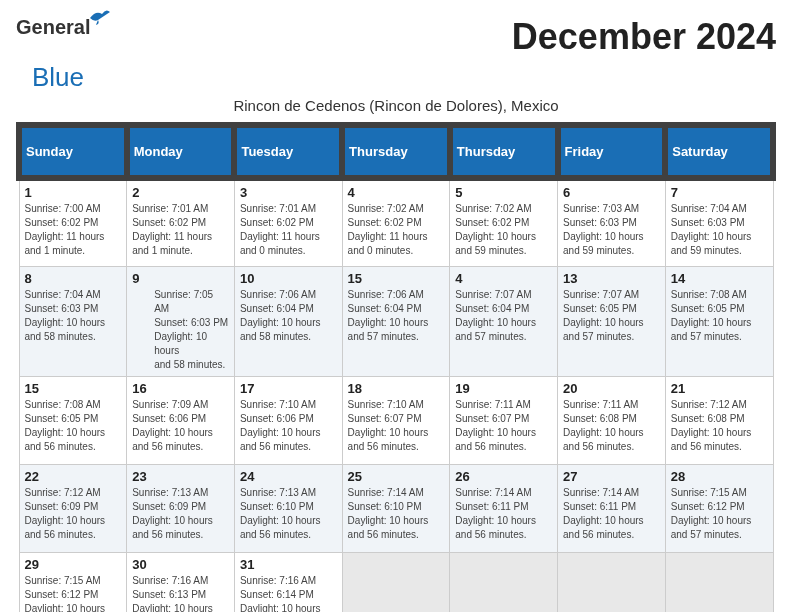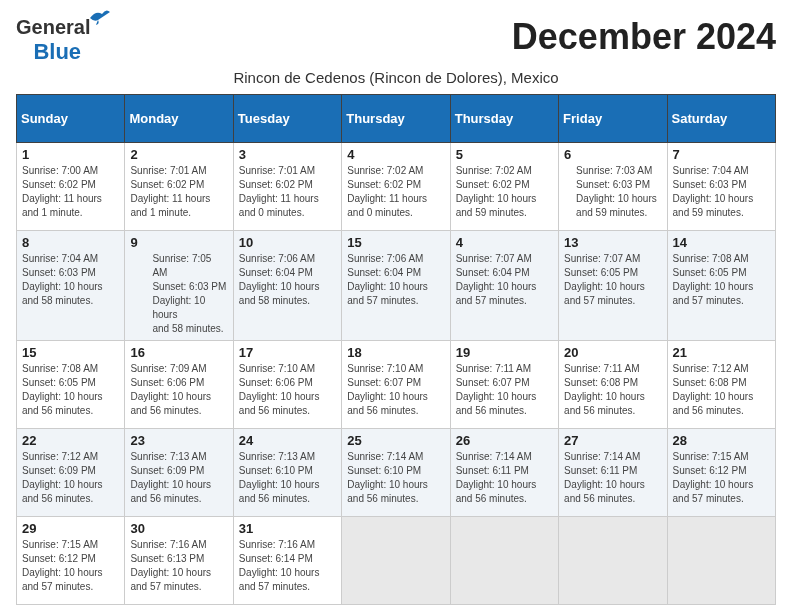--- a/index.html
+++ b/index.html
@@ -12,21 +12,22 @@
     }
     .header-area {
       display: flex;
       justify-content: space-between;
       align-items: flex-start;
       margin-bottom: 4px;
     }
     .logo {
       display: flex;
       flex-direction: column;
-      align-items: center;
+      align-items: flex-start;
+      gap: 23px;
     }
     .logo-row {
       display: flex;
       align-items: center;
     }
     .month-title {
       font-size: 36px;
       font-weight: bold;
       color: #222;
       text-align: left;
@@ -44,21 +45,21 @@
     }
     thead tr {
       background: #1a6eb5;
       color: #fff;
     }
     thead th {
       padding: 16px 4px;
       font-size: 13px;
       font-weight: bold;
       text-align: left;
-      border: 1px solid #404040;
+      border: 6px solid #404040;
     }
     tbody tr {
       vertical-align: top;
     }
     tbody tr:nth-child(odd) {
       background: #fff;
     }
     tbody tr:nth-child(even) {
       background: #f0f4f8;
     }
@@ -94,21 +95,21 @@
     <div class="logo-row">
       <div style="position:relative; display:inline-block;">
         <span style="font-size:20px;font-weight:bold;color:#333;">General</span>
         <svg style="position:absolute;top:-8px;right:-22px;" width="24" height="18" viewBox="0 0 24 18">
           <path d="M2,10 Q8,2 14,6 Q18,0 22,4 Q16,8 10,12 Q6,14 2,10Z" fill="#1a6eb5"></path>
           <path d="M10,12 Q12,16 8,17 Q9,14 10,12Z" fill="#1a6eb5"></path>
         </svg>
       </div>
     </div>
     <div>
-      <span style="font-size:22px;font-weight:bold;color:#1a6eb5;margin-left:8px;">Blue</span>
+      <span style="font-size:26px;font-weight:normal;color:#1a6eb5;margin-left:16px;">Blue</span>
     </div>
   </div>
   <div class="month-title">December 2024</div>
 </div>
 
 <div class="subtitle">Rincon de Cedenos (Rincon de Dolores), Mexico</div>
 
 <table>
   <thead>
     <tr>
@@ -153,21 +154,21 @@
         </td>
         <td>
           <span class="day-num">5</span>
           <div class="day-info" style="white-space: pre-line;">Sunrise: 7:02 AM
 Sunset: 6:02 PM
 Daylight: 10 hours
 and 59 minutes.</div>
         </td>
         <td>
           <span class="day-num">6</span>
-          <div class="day-info" style="white-space: pre-line; margin-left: 12px;">Sunrise: 7:03 AM
+          <div class="day-info" style="white-space: pre-line;">Sunrise: 7:03 AM
 Sunset: 6:03 PM
 Daylight: 10 hours
 and 59 minutes.</div>
         </td>
         <td>
           <span class="day-num">7</span>
           <div class="day-info" style="white-space: pre-line;">Sunrise: 7:04 AM
 Sunset: 6:03 PM
 Daylight: 10 hours
 and 59 minutes.</div>

